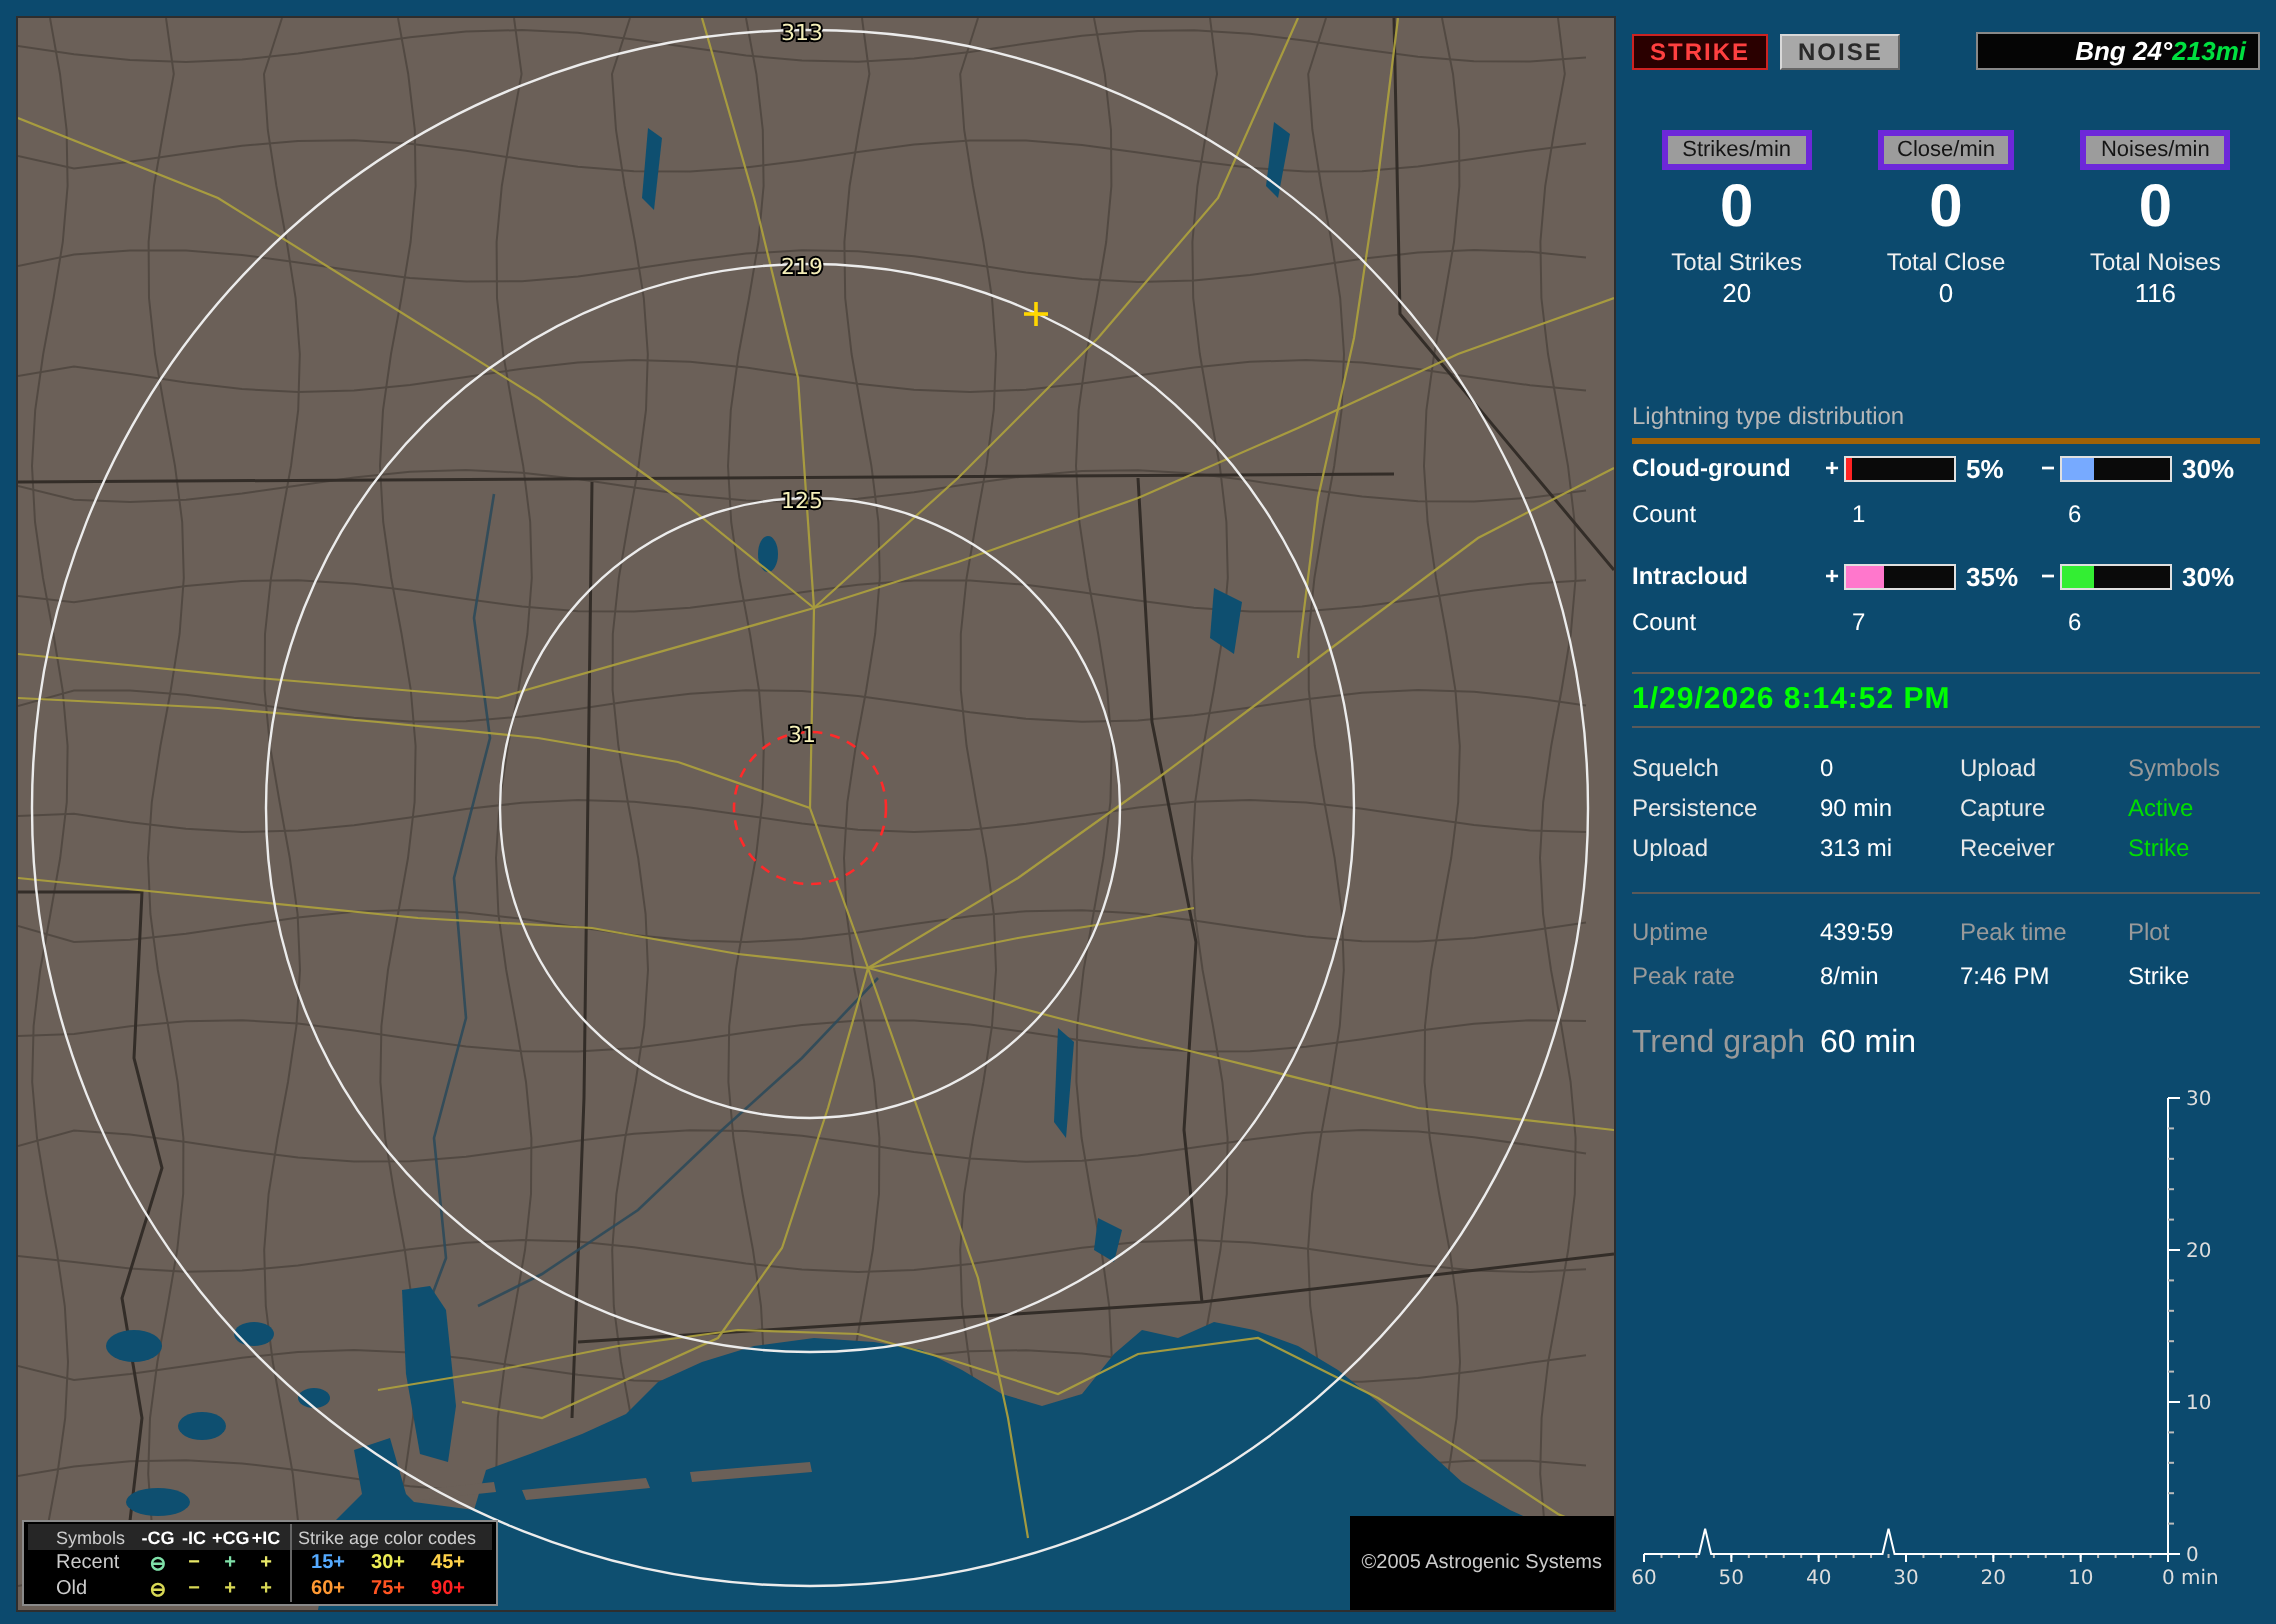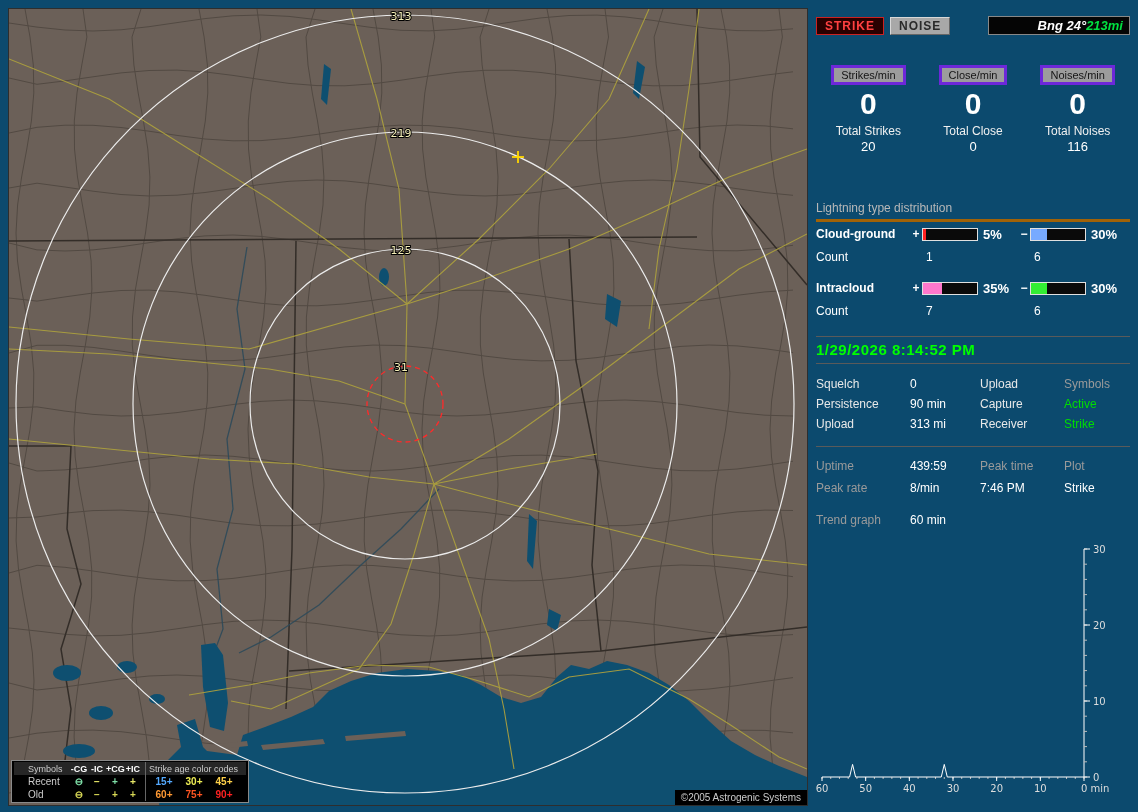--- a/index.html
+++ b/index.html
@@ -5,21 +5,21 @@
   html,body{margin:0;padding:0;background:#000;width:1138px;height:812px;overflow:hidden;
     font-family:"Liberation Sans",sans-serif;}
   .stage{position:relative;width:1138px;height:812px;background:#0c4a6e;}
 
   
   .map{position:absolute;left:8px;top:8px;width:798px;height:796px;background:#6b6058;
     border:1px solid #2e2e2e;box-sizing:content-box;}
   .map svg{position:absolute;left:0;top:0;}
 
   .copyright{position:absolute;right:0;bottom:0;background:#000;color:#cccccc;
-    font-size:10px;padding:2px 6px;}
+    font-size:10px;padding:18px 6px;}
 
   .legend{position:absolute;left:2px;bottom:2px;width:232px;background:#000;
     border:1px solid #8a8a8a;font-size:10px;color:#fff;padding:1px 2px;}
   .lg-row{display:flex;align-items:center;height:13px;}
   .lg-head{background:#262626;font-size:9px;}
   .lg-label{width:42px;color:#cccccc;padding-left:14px;}
   .lg-sym{width:18px;text-align:center;font-weight:bold;}
   .lg-vdiv{width:1px;align-self:stretch;background:#666;margin:0 3px;}
   .lg-agetitle{color:#cccccc;white-space:nowrap;}
   .lg-age{width:30px;text-align:center;font-weight:bold;}
@@ -67,21 +67,21 @@
   .val{color:#fff;}
   .val-gray{color:#9a9a9a;}
   .val-green{color:#00dd00;}
 
   .divider{border-top:1px solid #5a5a5a;margin-top:12px;}
 
   .stats-grid{display:grid;grid-template-columns:94px 70px 84px 66px;line-height:22px;
     font-size:12px;margin-top:8px;}
   .glbl{color:#9a9a9a;}
 
-  .trend-row{display:grid;grid-template-columns:94px 70px;font-size:12px;margin-top:14px;height:18px;}
+  .trend-row{display:grid;grid-template-columns:94px 70px;font-size:16px;margin-top:14px;height:18px;}
 
   #trend-svg{margin-top:6px;font-family:"DejaVu Sans",sans-serif;}
 
   #map-svg text{font-family:"DejaVu Sans",sans-serif;}
 </style>
 </head>
 <body>
 
 <div class="stage">
 

